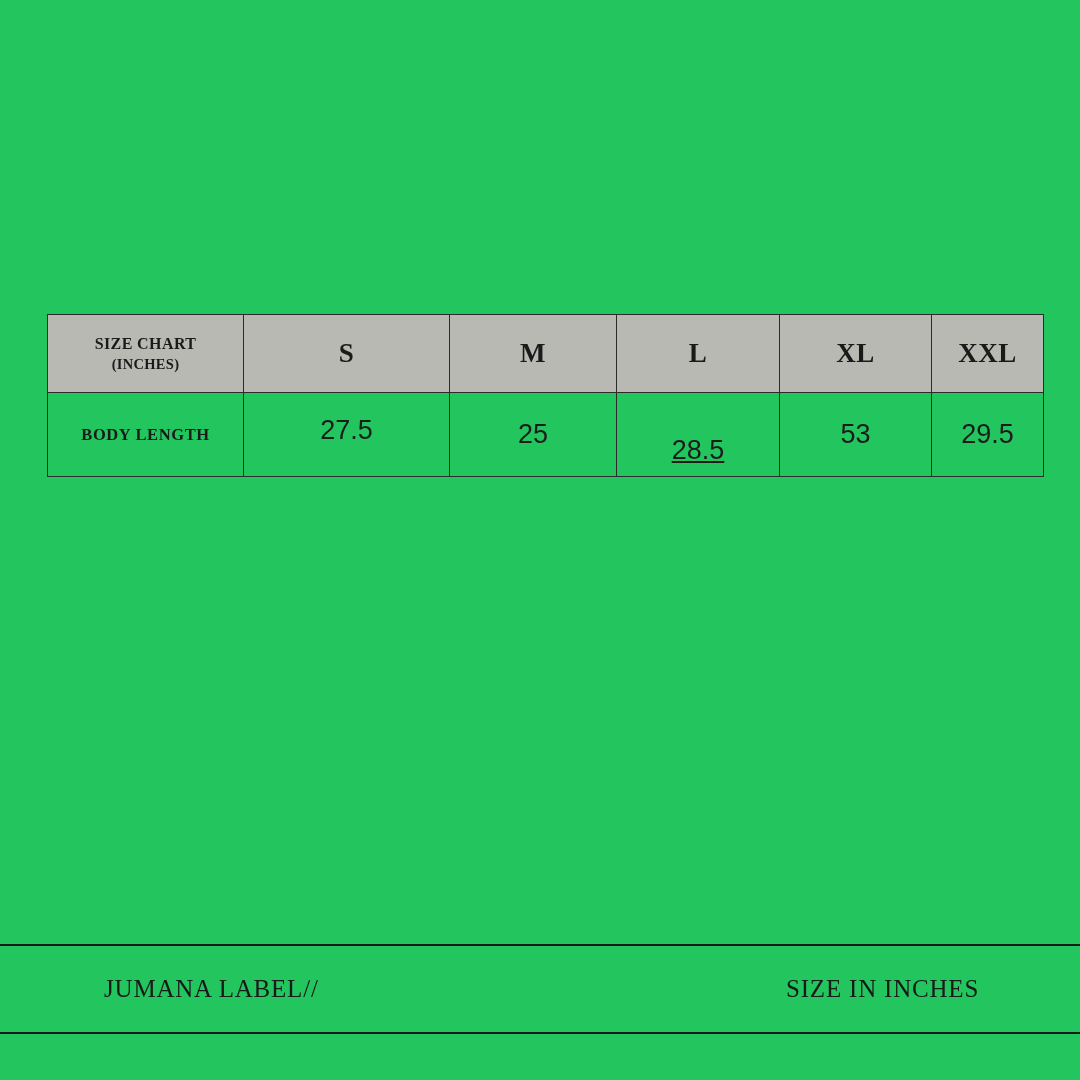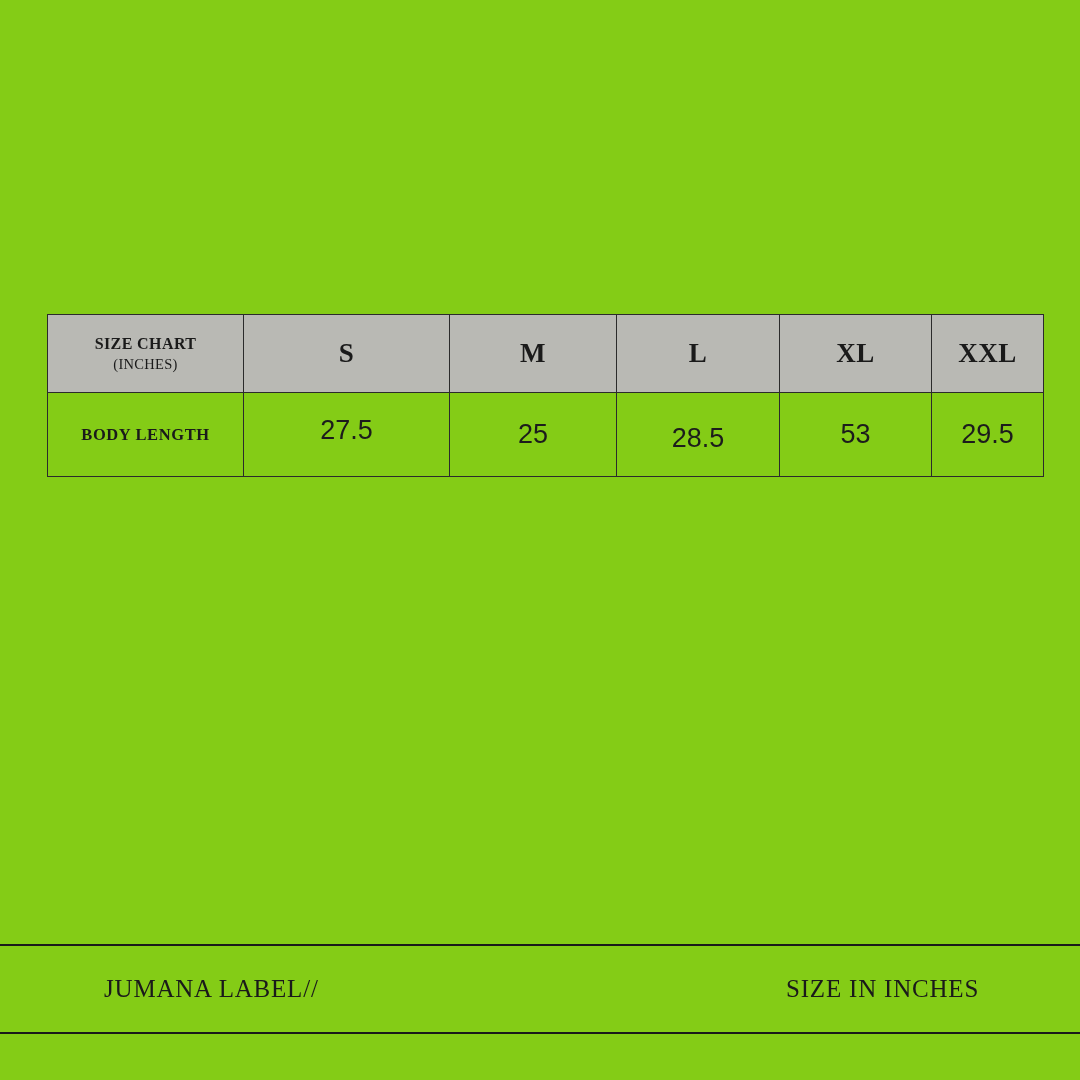--- a/index.html
+++ b/index.html
@@ -12,21 +12,21 @@
     height: 1080px;
     position: relative;
     font-family: "Liberation Serif", serif;
     color: #1a1a1a;
     overflow: hidden;
   }
 
   .sheet {
     position: absolute;
     inset: 0;
-    background: #84cc16;
+    background: #22c55e;
   }
 
   
   .table-wrap {
     position: absolute;
     left: 47px;
     top: 314px;
     width: 996px;
   }
 
@@ -51,21 +51,21 @@
   }
   .hdr-row th.corner {
     font-family: "Liberation Serif", serif;
     font-weight: bold;
     font-size: 16px;
     letter-spacing: 0.4px;
     line-height: 1.25;
   }
   .corner .corner-sub {
     display: block;
-    font-weight: normal;
+    font-weight: bold;
     font-size: 14.5px;
     letter-spacing: 0.3px;
     margin-top: 1px;
   }
   .hdr-row th.size {
     font-family: "Liberation Serif", serif;
     font-weight: bold;
     font-size: 27px;
     letter-spacing: 0.5px;
   }
@@ -92,21 +92,21 @@
   
   col.c-label { width: 196px; }
   col.c-s     { width: 206px; }
   col.c-m     { width: 167px; }
   col.c-l     { width: 163px; }
   col.c-xl    { width: 152px; }
   col.c-xxl   { width: 112px; }
 
   
   .off-up   { position: relative; top: -4px; }
-  .off-dn   { position: relative; top: 4px; }
+  .off-dn   { position: relative; top: 16px; text-decoration: underline; }
 
   
   .footer {
     position: absolute;
     left: 0;
     right: 0;
     top: 944px;
     height: 86px;
     border-top: 2.5px solid #1a1a1a;
     border-bottom: 2.5px solid #1a1a1a;

